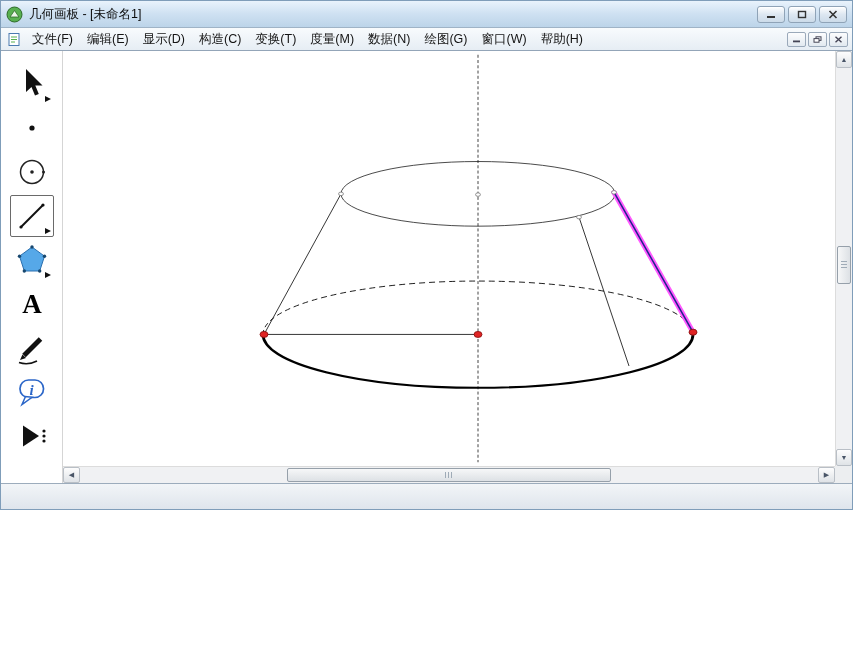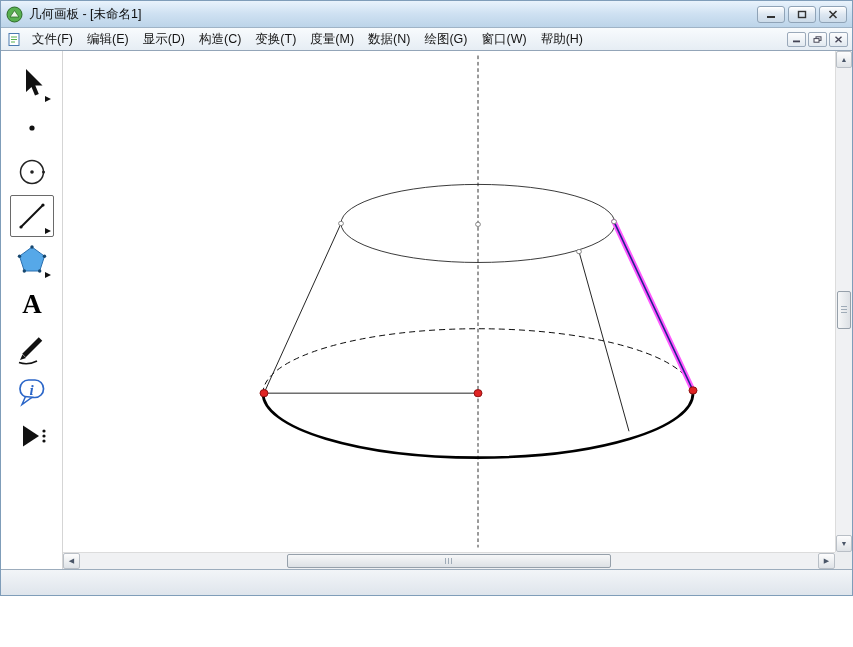--- a/index.html
+++ b/index.html
@@ -1,19 +1,19 @@
 <!DOCTYPE html>
 <html><head>
 <meta charset="utf-8">
 <style>
   * { box-sizing: border-box; margin: 0; padding: 0; }
   html,body { background:#fff; }
   body { font-family: "Liberation Sans", sans-serif; }
 
-  .app { width:853px; height:596px; border:1px solid #7f9db9; display:flex; flex-direction:column; background:#eef2f7; }
+  .app { width:853px; height:510px; border:1px solid #7f9db9; display:flex; flex-direction:column; background:#eef2f7; }
 
   
   .titlebar { height:27px; flex:0 0 27px; display:flex; align-items:center; padding:0 5px;
     background:linear-gradient(#e9f3fc, #cfe1f2 48%, #bcd4e9); border-bottom:1px solid #9fb3c6; }
   .app-icon { width:17px; height:17px; display:inline-flex; }
   .title-text { margin-left:6px; font-size:12.5px; color:#0a0a0a; }
   .win-controls { margin-left:auto; display:flex; align-items:center; }
   .win-btn { width:28px; height:17px; margin-left:3px; border:1px solid #8fa3b7; border-radius:3px;
     background:linear-gradient(#ffffff, #dde7f1 50%, #ccdbe9); display:flex; align-items:center; justify-content:center;
     box-shadow: inset 0 1px 0 rgba(255,255,255,.9); cursor:default; }

